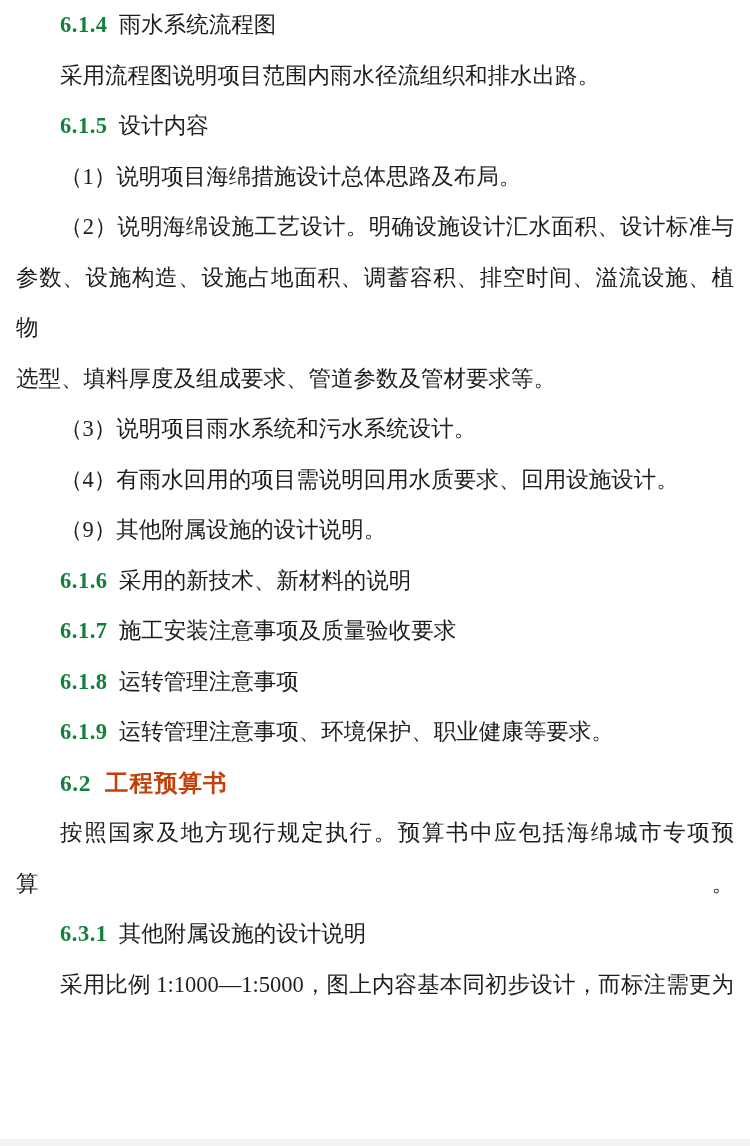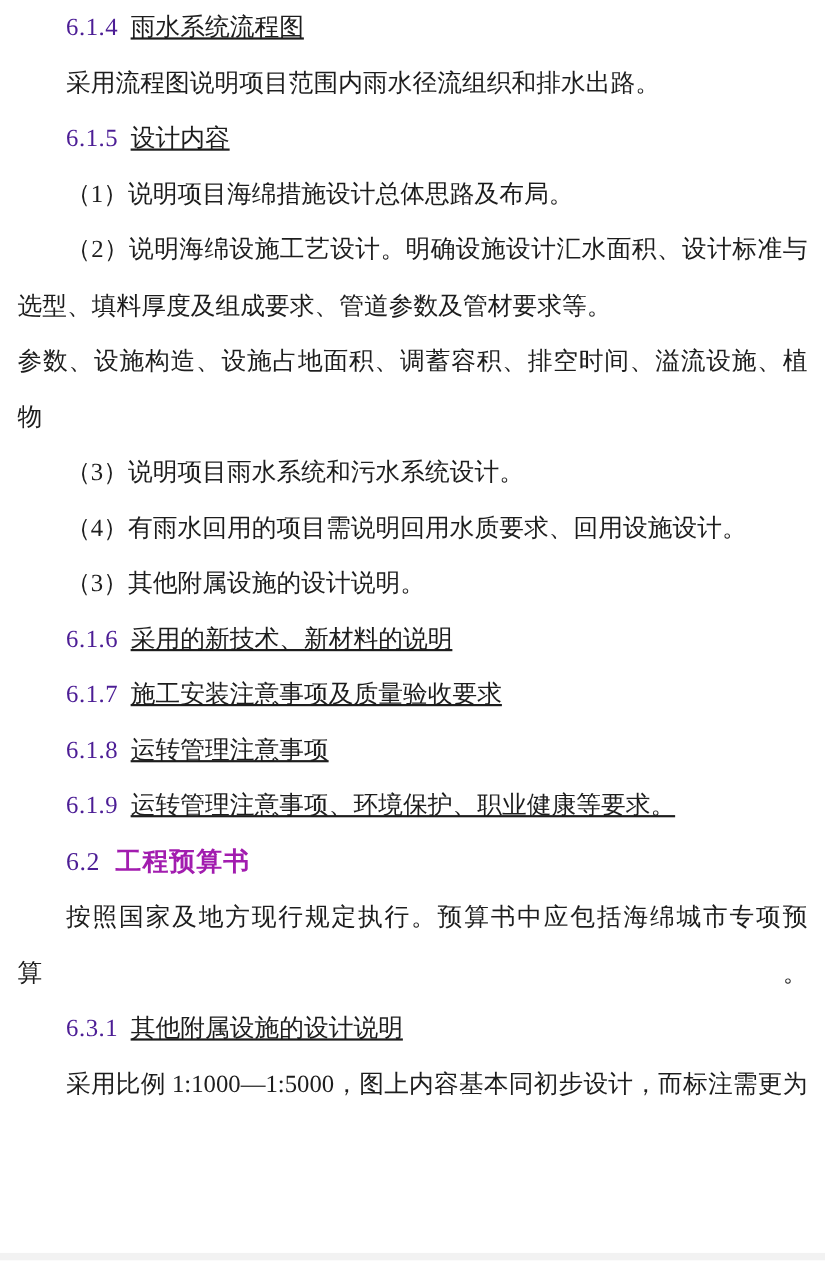--- a/index.html
+++ b/index.html
@@ -26,39 +26,38 @@
     text-align: left;
   }
   p.indent {
     text-indent: 44px;
   }
   p.just {
     text-align: justify;
     text-align-last: justify;
   }
   .num {
-    font-weight: normal;
-    color: #4c1d95;
+    font-weight: bold;
+    color: #15803d;
     margin-right: 0.5em;
     letter-spacing: 0.5px;
   }
   p.clause .title {
     font-weight: normal;
-    text-decoration: underline;
   }
   p.section {
     font-size: 23.5px;
   }
   p.section .num {
     margin-right: 0.6em;
   }
   p.section .title {
     font-family: "Liberation Sans", "DejaVu Sans", sans-serif;
     font-weight: bold;
-    color: #a21caf;
+    color: #c2410c;
     letter-spacing: 1px;
   }
   .bottom-strip {
     position: absolute;
     left: 0;
     right: 0;
     bottom: 0;
     height: 7px;
     background: #f2f2f2;
   }
@@ -70,29 +69,29 @@
 
   <p class="line clause indent"><span class="num">6.1.4</span><span class="title">雨水系统流程图</span></p>
 
   <p class="line indent">采用流程图说明项目范围内雨水径流组织和排水出路。</p>
 
   <p class="line clause indent"><span class="num">6.1.5</span><span class="title">设计内容</span></p>
 
   <p class="line indent">（1）说明项目海绵措施设计总体思路及布局。</p>
 
   <p class="line indent just">（2）说明海绵设施工艺设计。明确设施设计汇水面积、设计标准与</p>
+  <p class="line just">参数、设施构造、设施占地面积、调蓄容积、排空时间、溢流设施、植物</p>
   <p class="line">选型、填料厚度及组成要求、管道参数及管材要求等。</p>
-  <p class="line just">参数、设施构造、设施占地面积、调蓄容积、排空时间、溢流设施、植物</p>
 
   <p class="line indent">（3）说明项目雨水系统和污水系统设计。</p>
 
   <p class="line indent">（4）有雨水回用的项目需说明回用水质要求、回用设施设计。</p>
 
 
-  <p class="line indent">（3）其他附属设施的设计说明。</p>
+  <p class="line indent">（9）其他附属设施的设计说明。</p>
 
   <p class="line clause indent"><span class="num">6.1.6</span><span class="title">采用的新技术、新材料的说明</span></p>
 
   <p class="line clause indent"><span class="num">6.1.7</span><span class="title">施工安装注意事项及质量验收要求</span></p>
 
 
   <p class="line clause indent"><span class="num">6.1.8</span><span class="title">运转管理注意事项</span></p>
 
   <p class="line clause indent"><span class="num">6.1.9</span><span class="title">运转管理注意事项、环境保护、职业健康等要求。</span></p>
 

